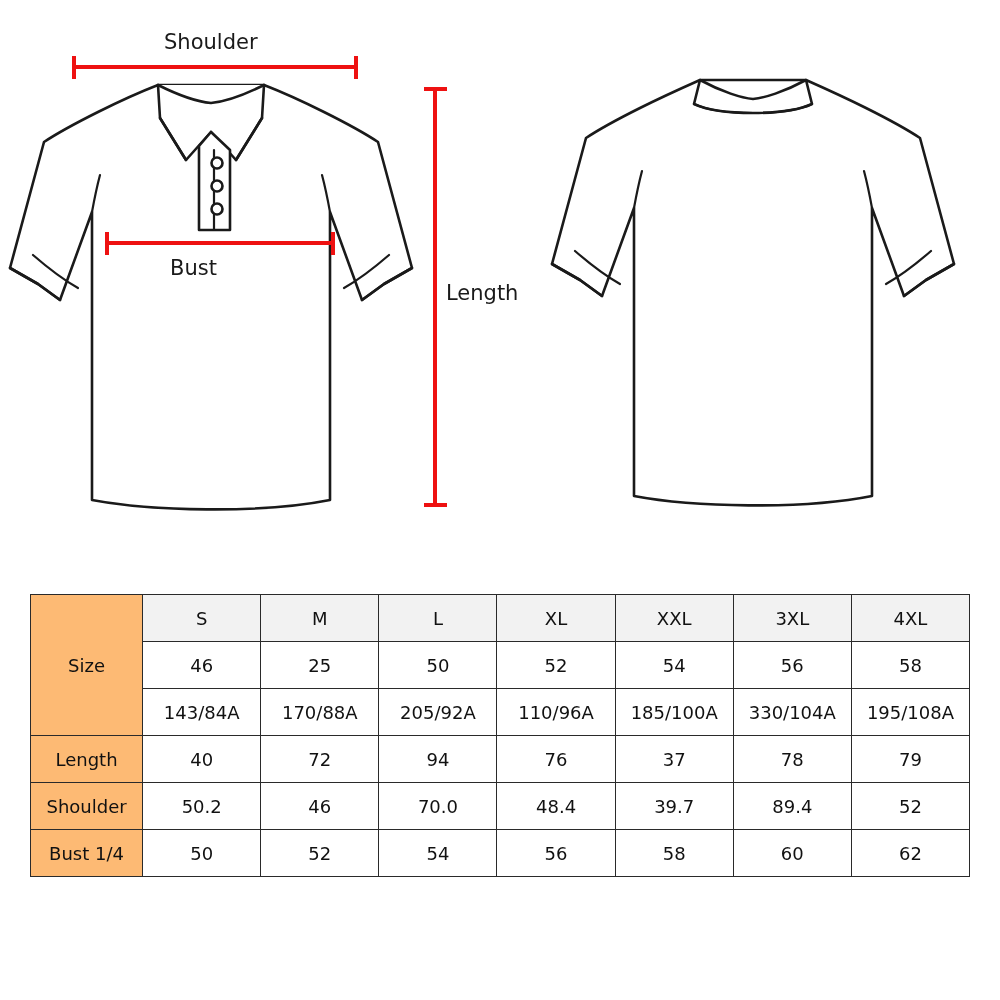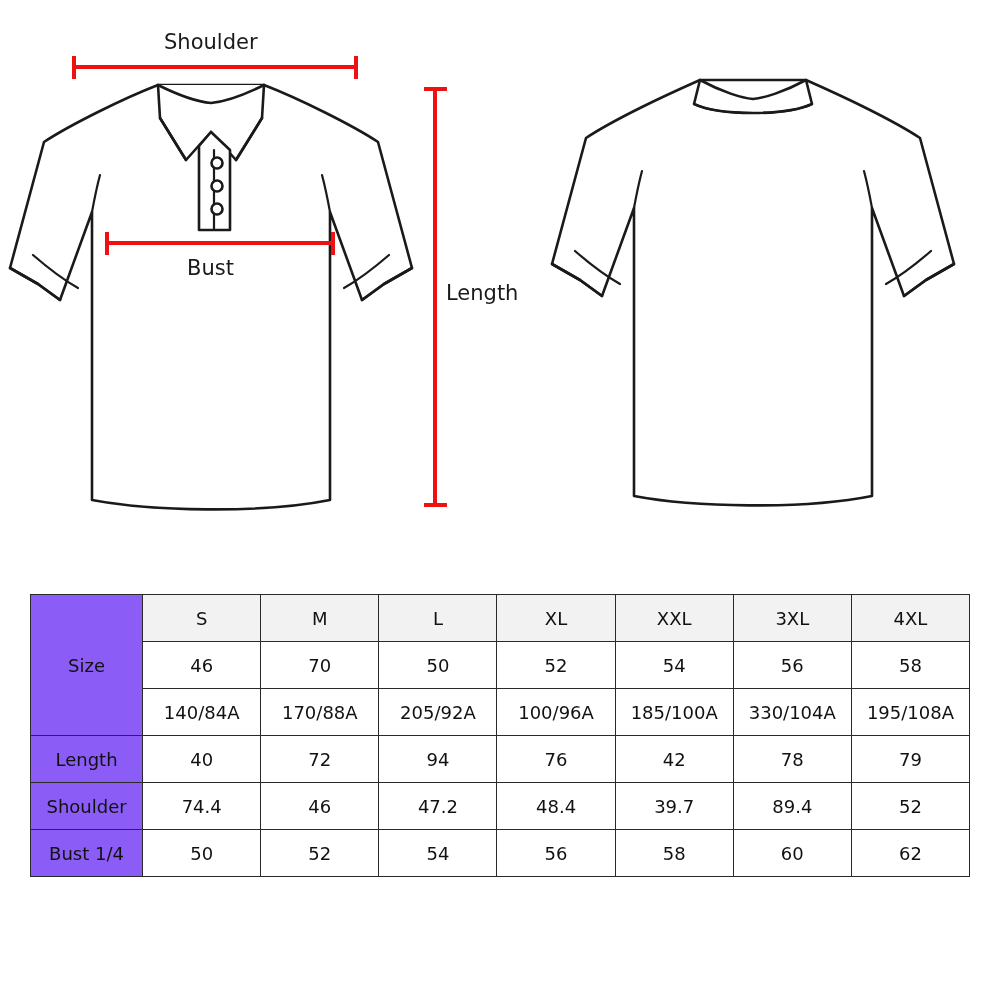--- a/index.html
+++ b/index.html
@@ -30,21 +30,21 @@
     top: 0;
   }
 
   .dim-label {
     position: absolute;
     font-size: 21px;
     color: #1a1a1a;
     white-space: nowrap;
   }
   #label-shoulder { left: 164px; top: 30px; }
-  #label-bust     { left: 187px; top: 256px; }
+  #label-bust     { left: 170px; top: 256px; }
   #label-length   { left: 446px; top: 281px; }
 
   
   #size-table-wrap {
     position: absolute;
     left: 30px;
     top: 594px;
     width: 940px;
   }
   table.size-table {
@@ -58,21 +58,21 @@
     text-align: center;
     vertical-align: middle;
     font-size: 18px;
     color: #111;
     height: 46px;
     padding: 0 2px;
     overflow: hidden;
     white-space: nowrap;
   }
   td.rowhead {
-    background: #8b5cf6;
+    background: #fdba74;
     font-size: 19px;
   }
   td.colhead {
     background: #f2f2f2;
     font-size: 19px;
   }
   col.label-col { width: 112px; }
   col.data-col  { width: 118px; }
 </style>
 </head>
@@ -193,53 +193,53 @@
         <td class="colhead">S</td>
         <td class="colhead">M</td>
         <td class="colhead">L</td>
         <td class="colhead">XL</td>
         <td class="colhead">XXL</td>
         <td class="colhead">3XL</td>
         <td class="colhead">4XL</td>
       </tr>
       <tr>
         <td>46</td>
-        <td>70</td>
+        <td>25</td>
         <td>50</td>
         <td>52</td>
         <td>54</td>
         <td>56</td>
         <td>58</td>
       </tr>
       <tr>
-        <td>140/84A</td>
+        <td>143/84A</td>
         <td>170/88A</td>
         <td>205/92A</td>
-        <td>100/96A</td>
+        <td>110/96A</td>
         <td>185/100A</td>
         <td>330/104A</td>
         <td>195/108A</td>
       </tr>
 
       <tr>
         <td class="rowhead">Length</td>
         <td>40</td>
         <td>72</td>
         <td>94</td>
         <td>76</td>
-        <td>42</td>
+        <td>37</td>
         <td>78</td>
         <td>79</td>
       </tr>
 
       <tr>
         <td class="rowhead">Shoulder</td>
-        <td>74.4</td>
+        <td>50.2</td>
         <td>46</td>
-        <td>47.2</td>
+        <td>70.0</td>
         <td>48.4</td>
         <td>39.7</td>
         <td>89.4</td>
         <td>52</td>
       </tr>
 
       <tr>
         <td class="rowhead">Bust 1/4</td>
         <td>50</td>
         <td>52</td>

